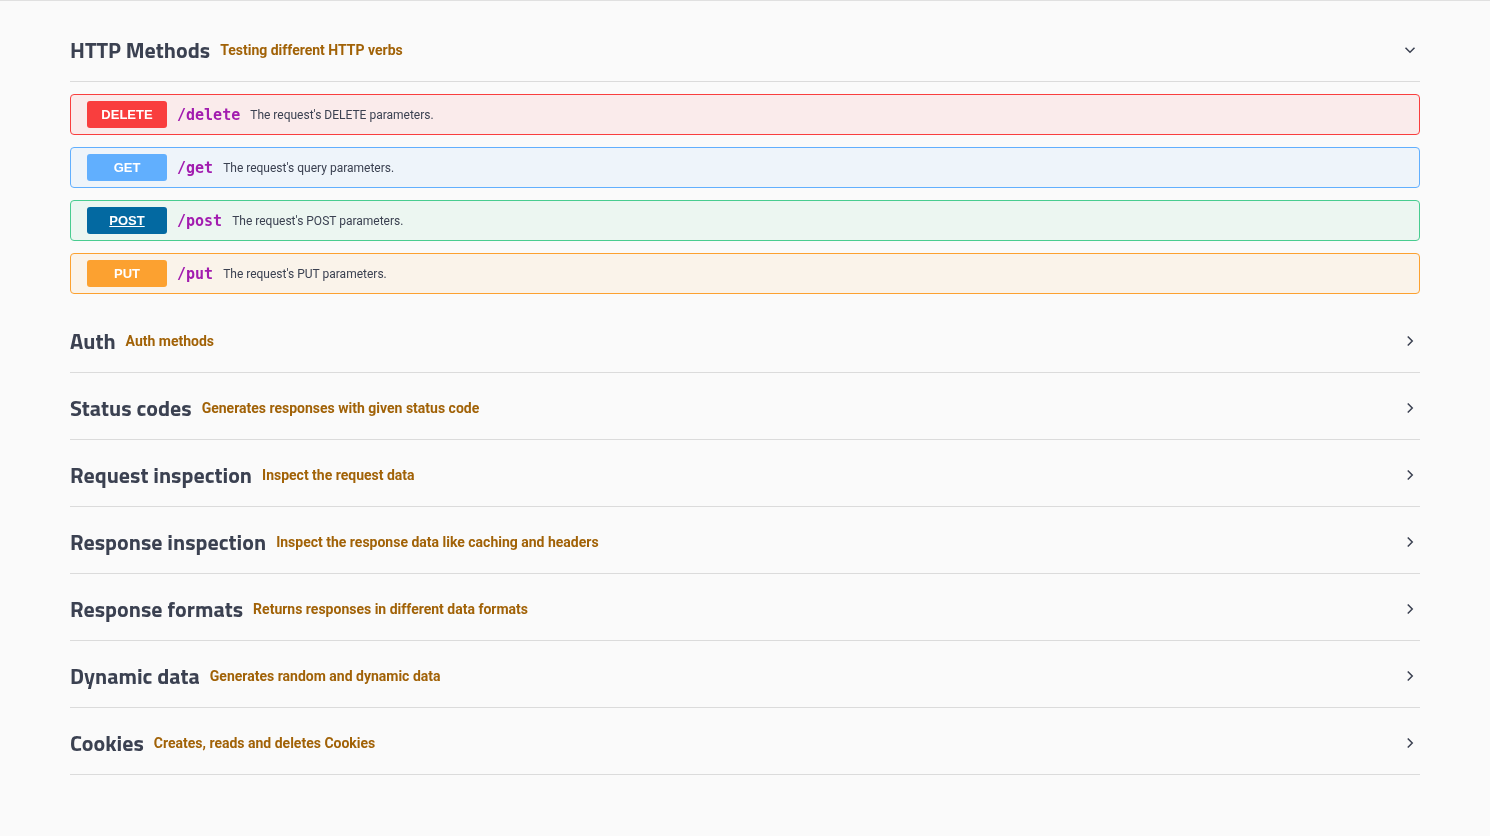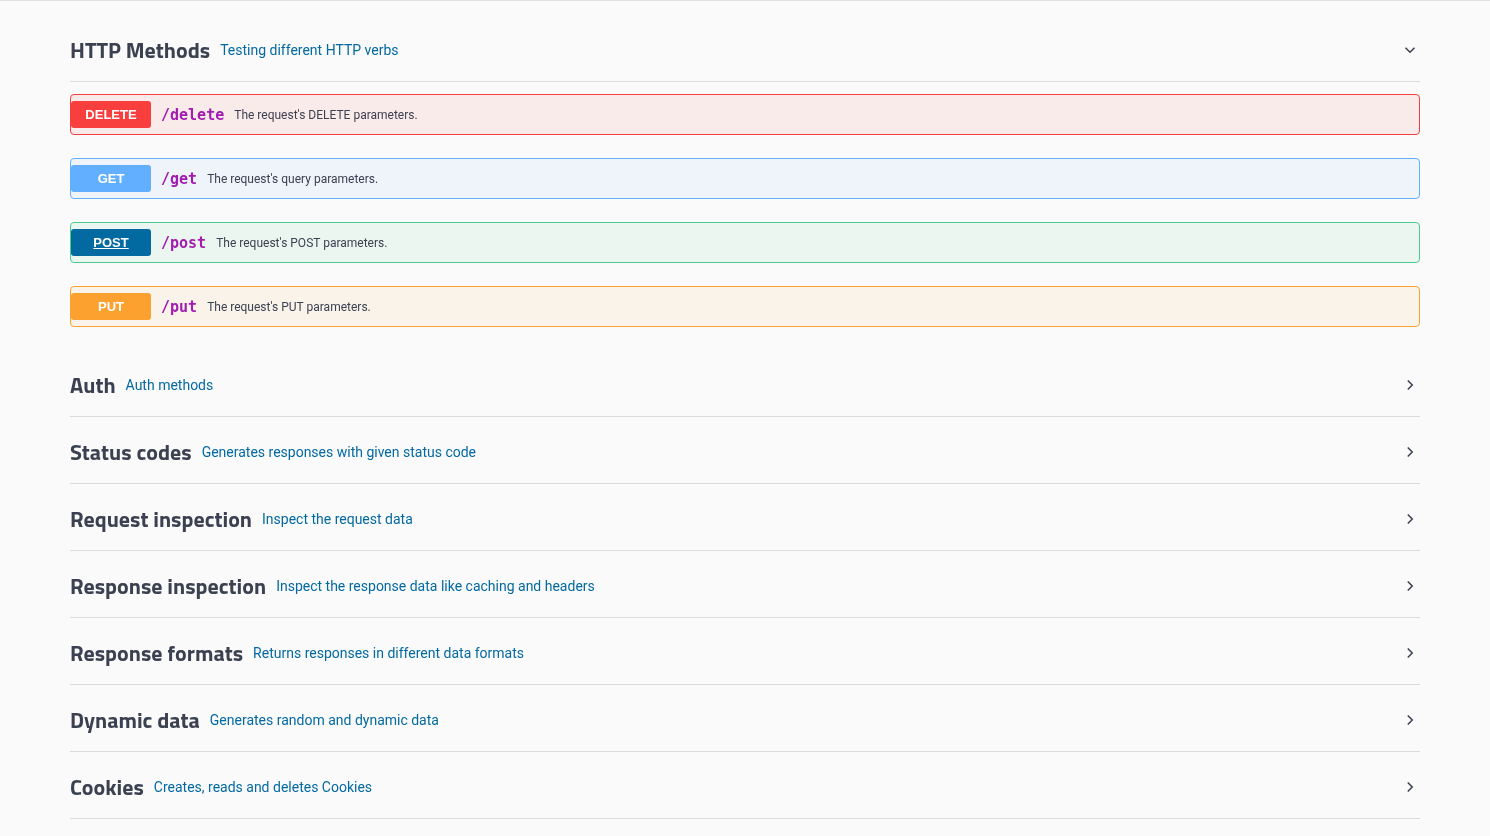--- a/index.html
+++ b/index.html
@@ -29,42 +29,42 @@
   }
   .section-header.no-top-space { padding-top: 32px; }
   .section-title {
     font-size: 22px;
     font-weight: 700;
     color: #3b4151;
     font-family: "Titillium Web", -apple-system, sans-serif;
   }
   .section-desc {
     font-size: 14px;
-    color: #0369a1;
+    color: #a16207;
     margin-left: 10px;
-    font-weight: 400;
+    font-weight: 700;
   }
   .spacer { flex: 1; }
   .chevron {
     width: 20px;
     height: 20px;
     display: flex;
     align-items: center;
     justify-content: center;
     color: #3b4151;
   }
   .chevron svg { width: 18px; height: 18px; stroke: currentColor; stroke-width: 2; fill: none; }
 
   .op-list { margin-top: 12px; margin-bottom: 10px; }
   .op {
     border-radius: 4px;
-    margin-bottom: 23px;
+    margin-bottom: 12px;
     display: flex;
     align-items: center;
-    padding: 6px 0;
+    padding: 6px 16px;
     border: 1px solid;
     cursor: pointer;
   }
   .op .method {
     min-width: 80px;
     text-align: center;
     color: #fff;
     font-weight: 700;
     font-size: 13px;
     padding: 6px 0;

